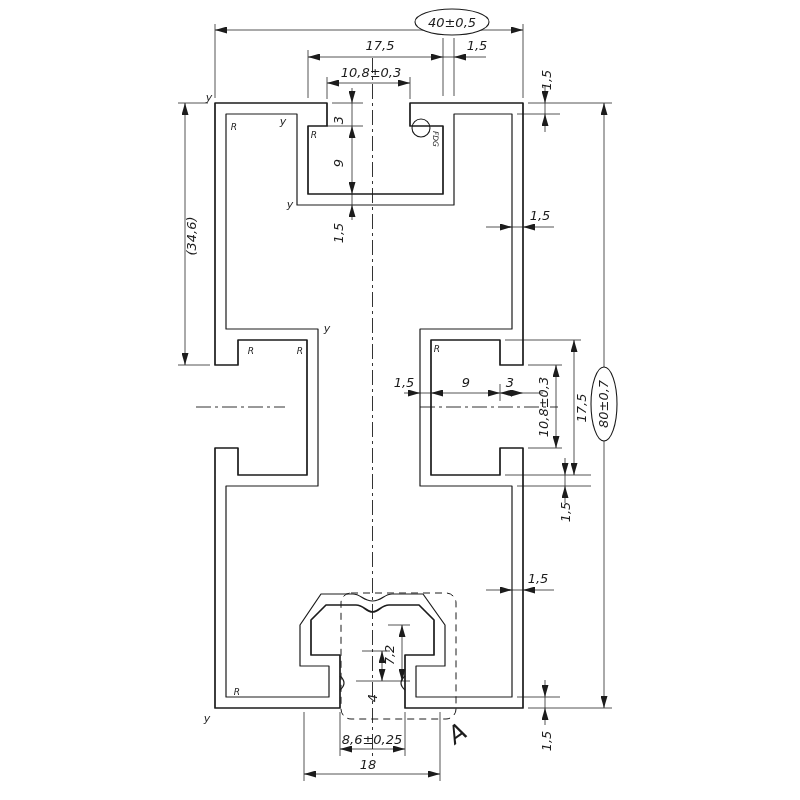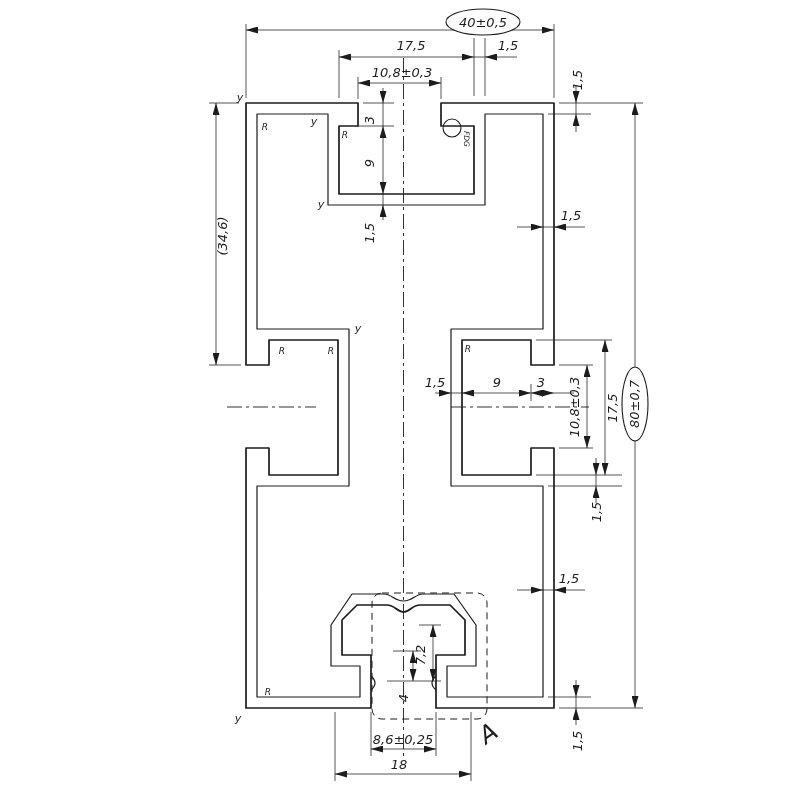--- a/index.html
+++ b/index.html
@@ -1,16 +1,16 @@
 <!DOCTYPE html>
 <html><head>
 <meta charset="utf-8">
 <style>
   html,body{margin:0;padding:0;background:#ffffff;}
-  #stage{width:638px;height:800px;position:relative;background:#ffffff;overflow:hidden;padding-left:31px;}
+  #stage{width:638px;height:800px;position:relative;background:#ffffff;overflow:hidden;}
   svg{display:block;}
   text{font-family:"DejaVu Sans","Liberation Sans",sans-serif;font-style:italic;fill:#1c1c1c;}
   .dimtxt{font-size:13px;}
   .marktxt{font-size:11px;}
   .radtxt{font-size:9px;}
   .notetxt{font-size:7.5px;}
   .detailtxt{font-size:24px;}
 </style>
 </head>
 <body>

